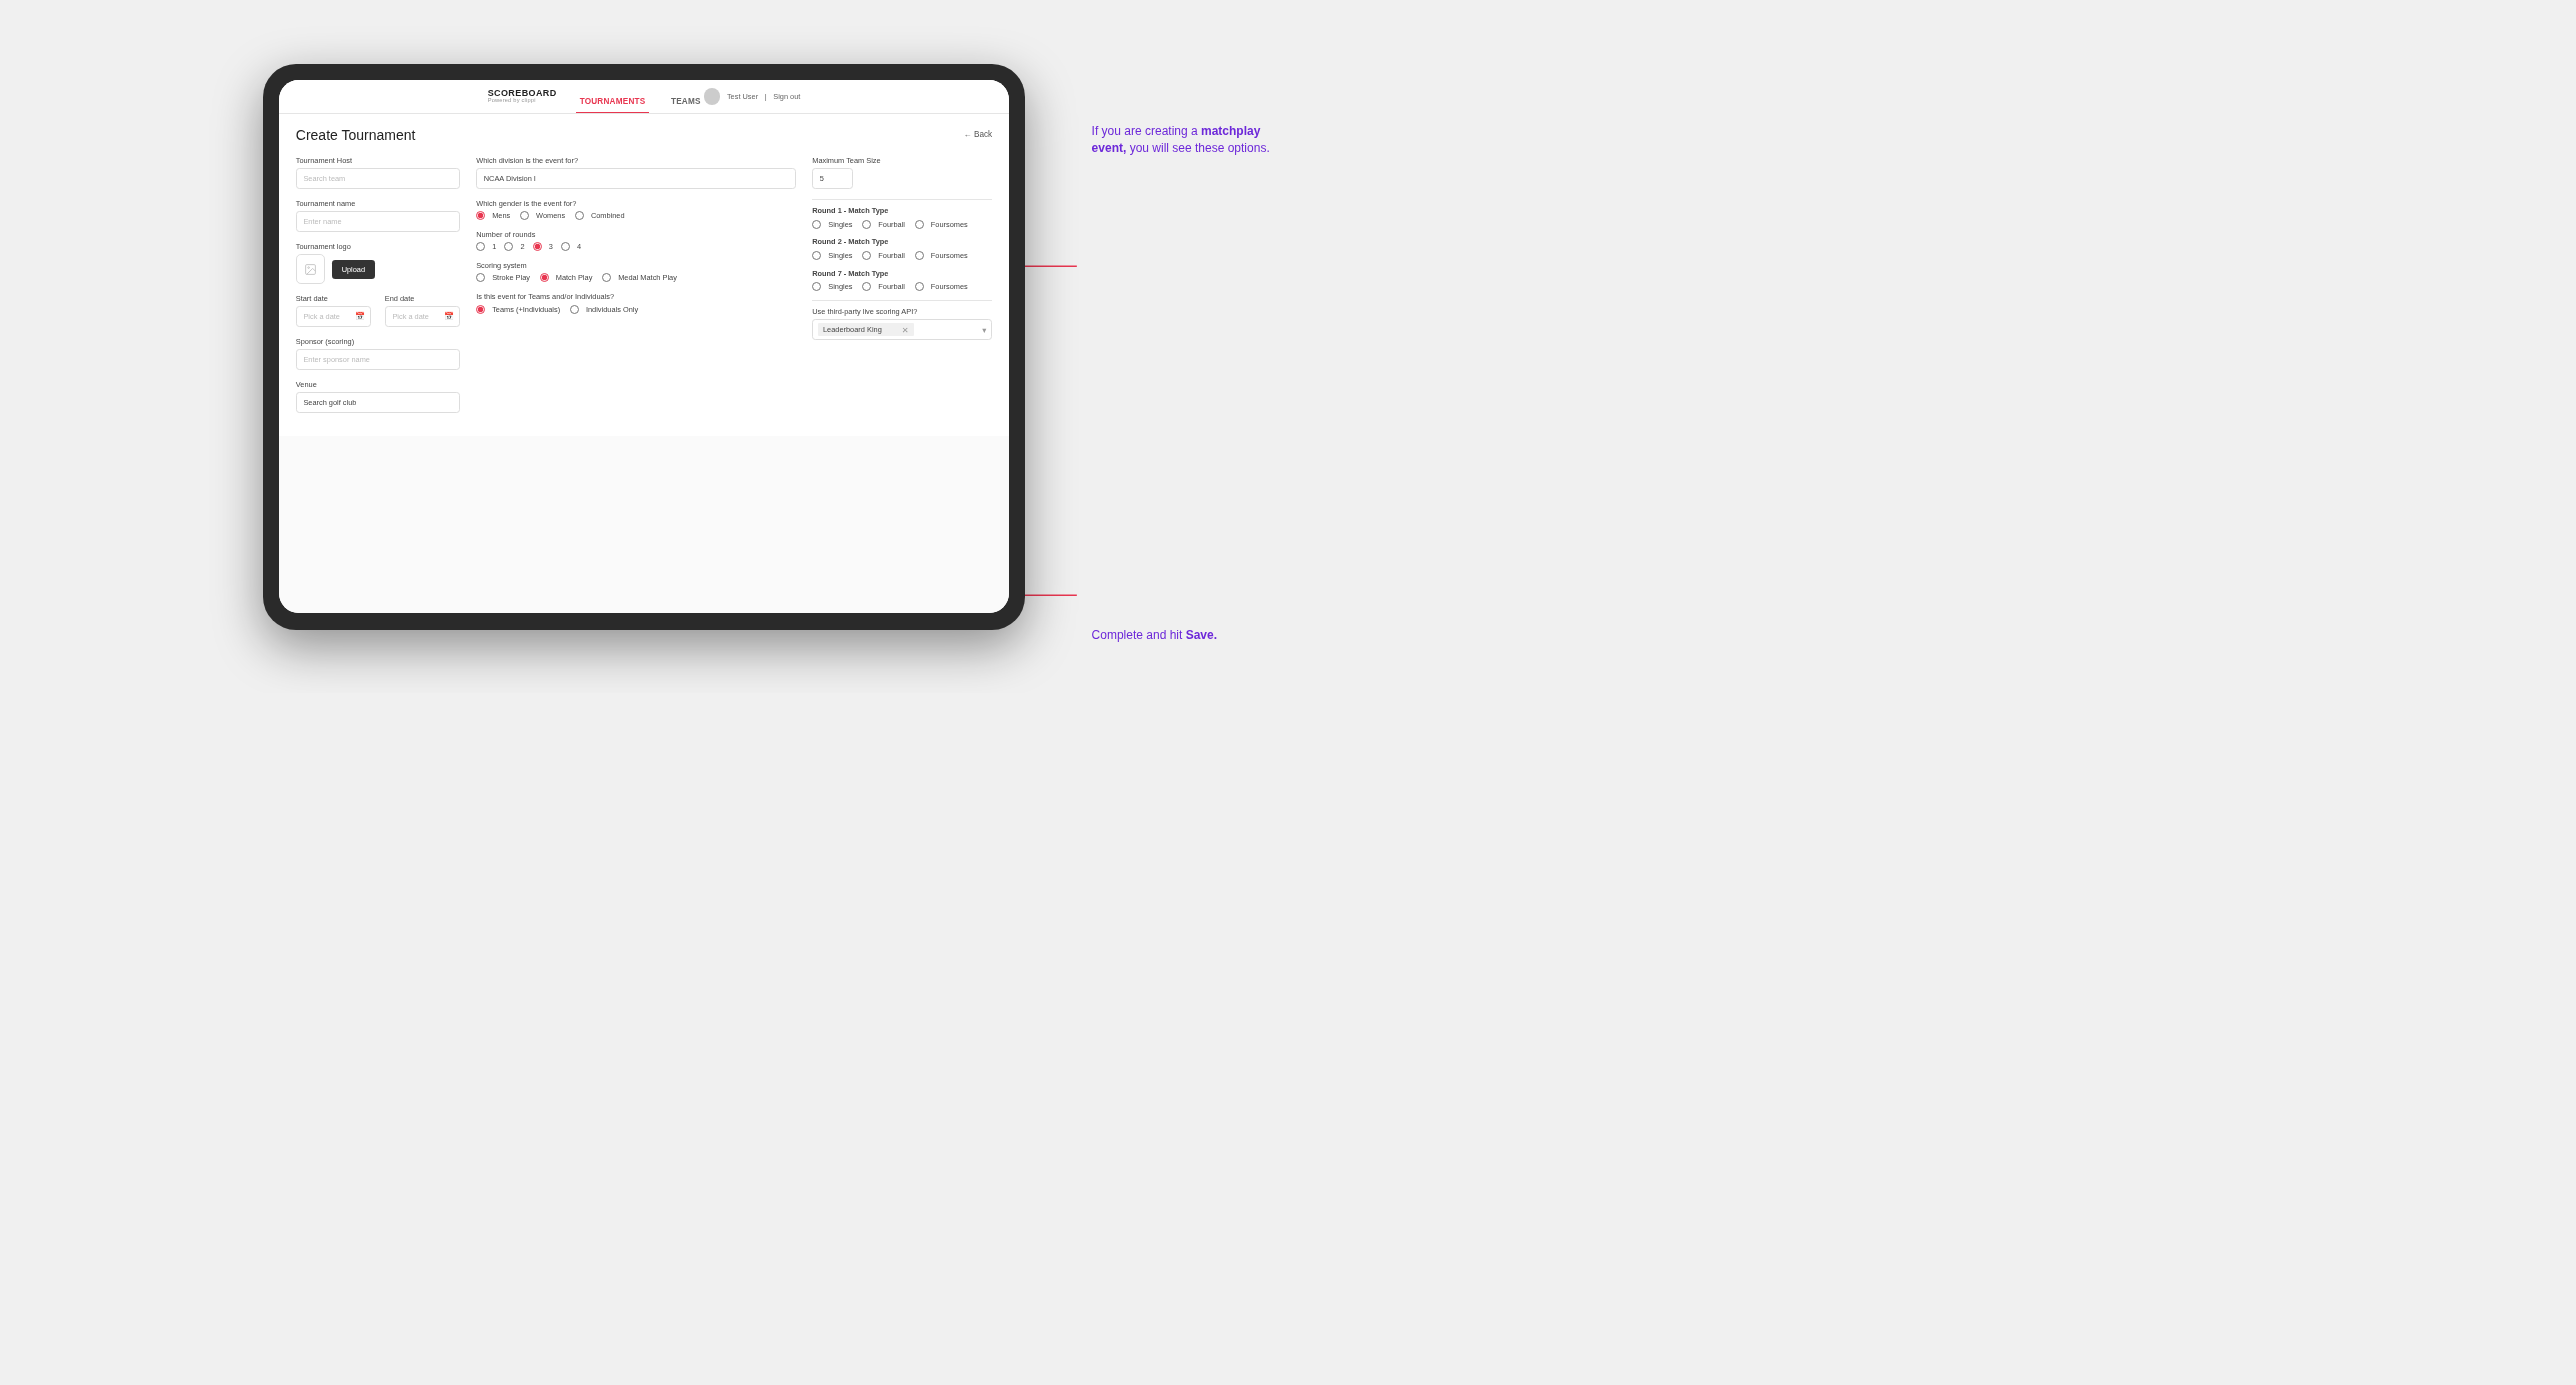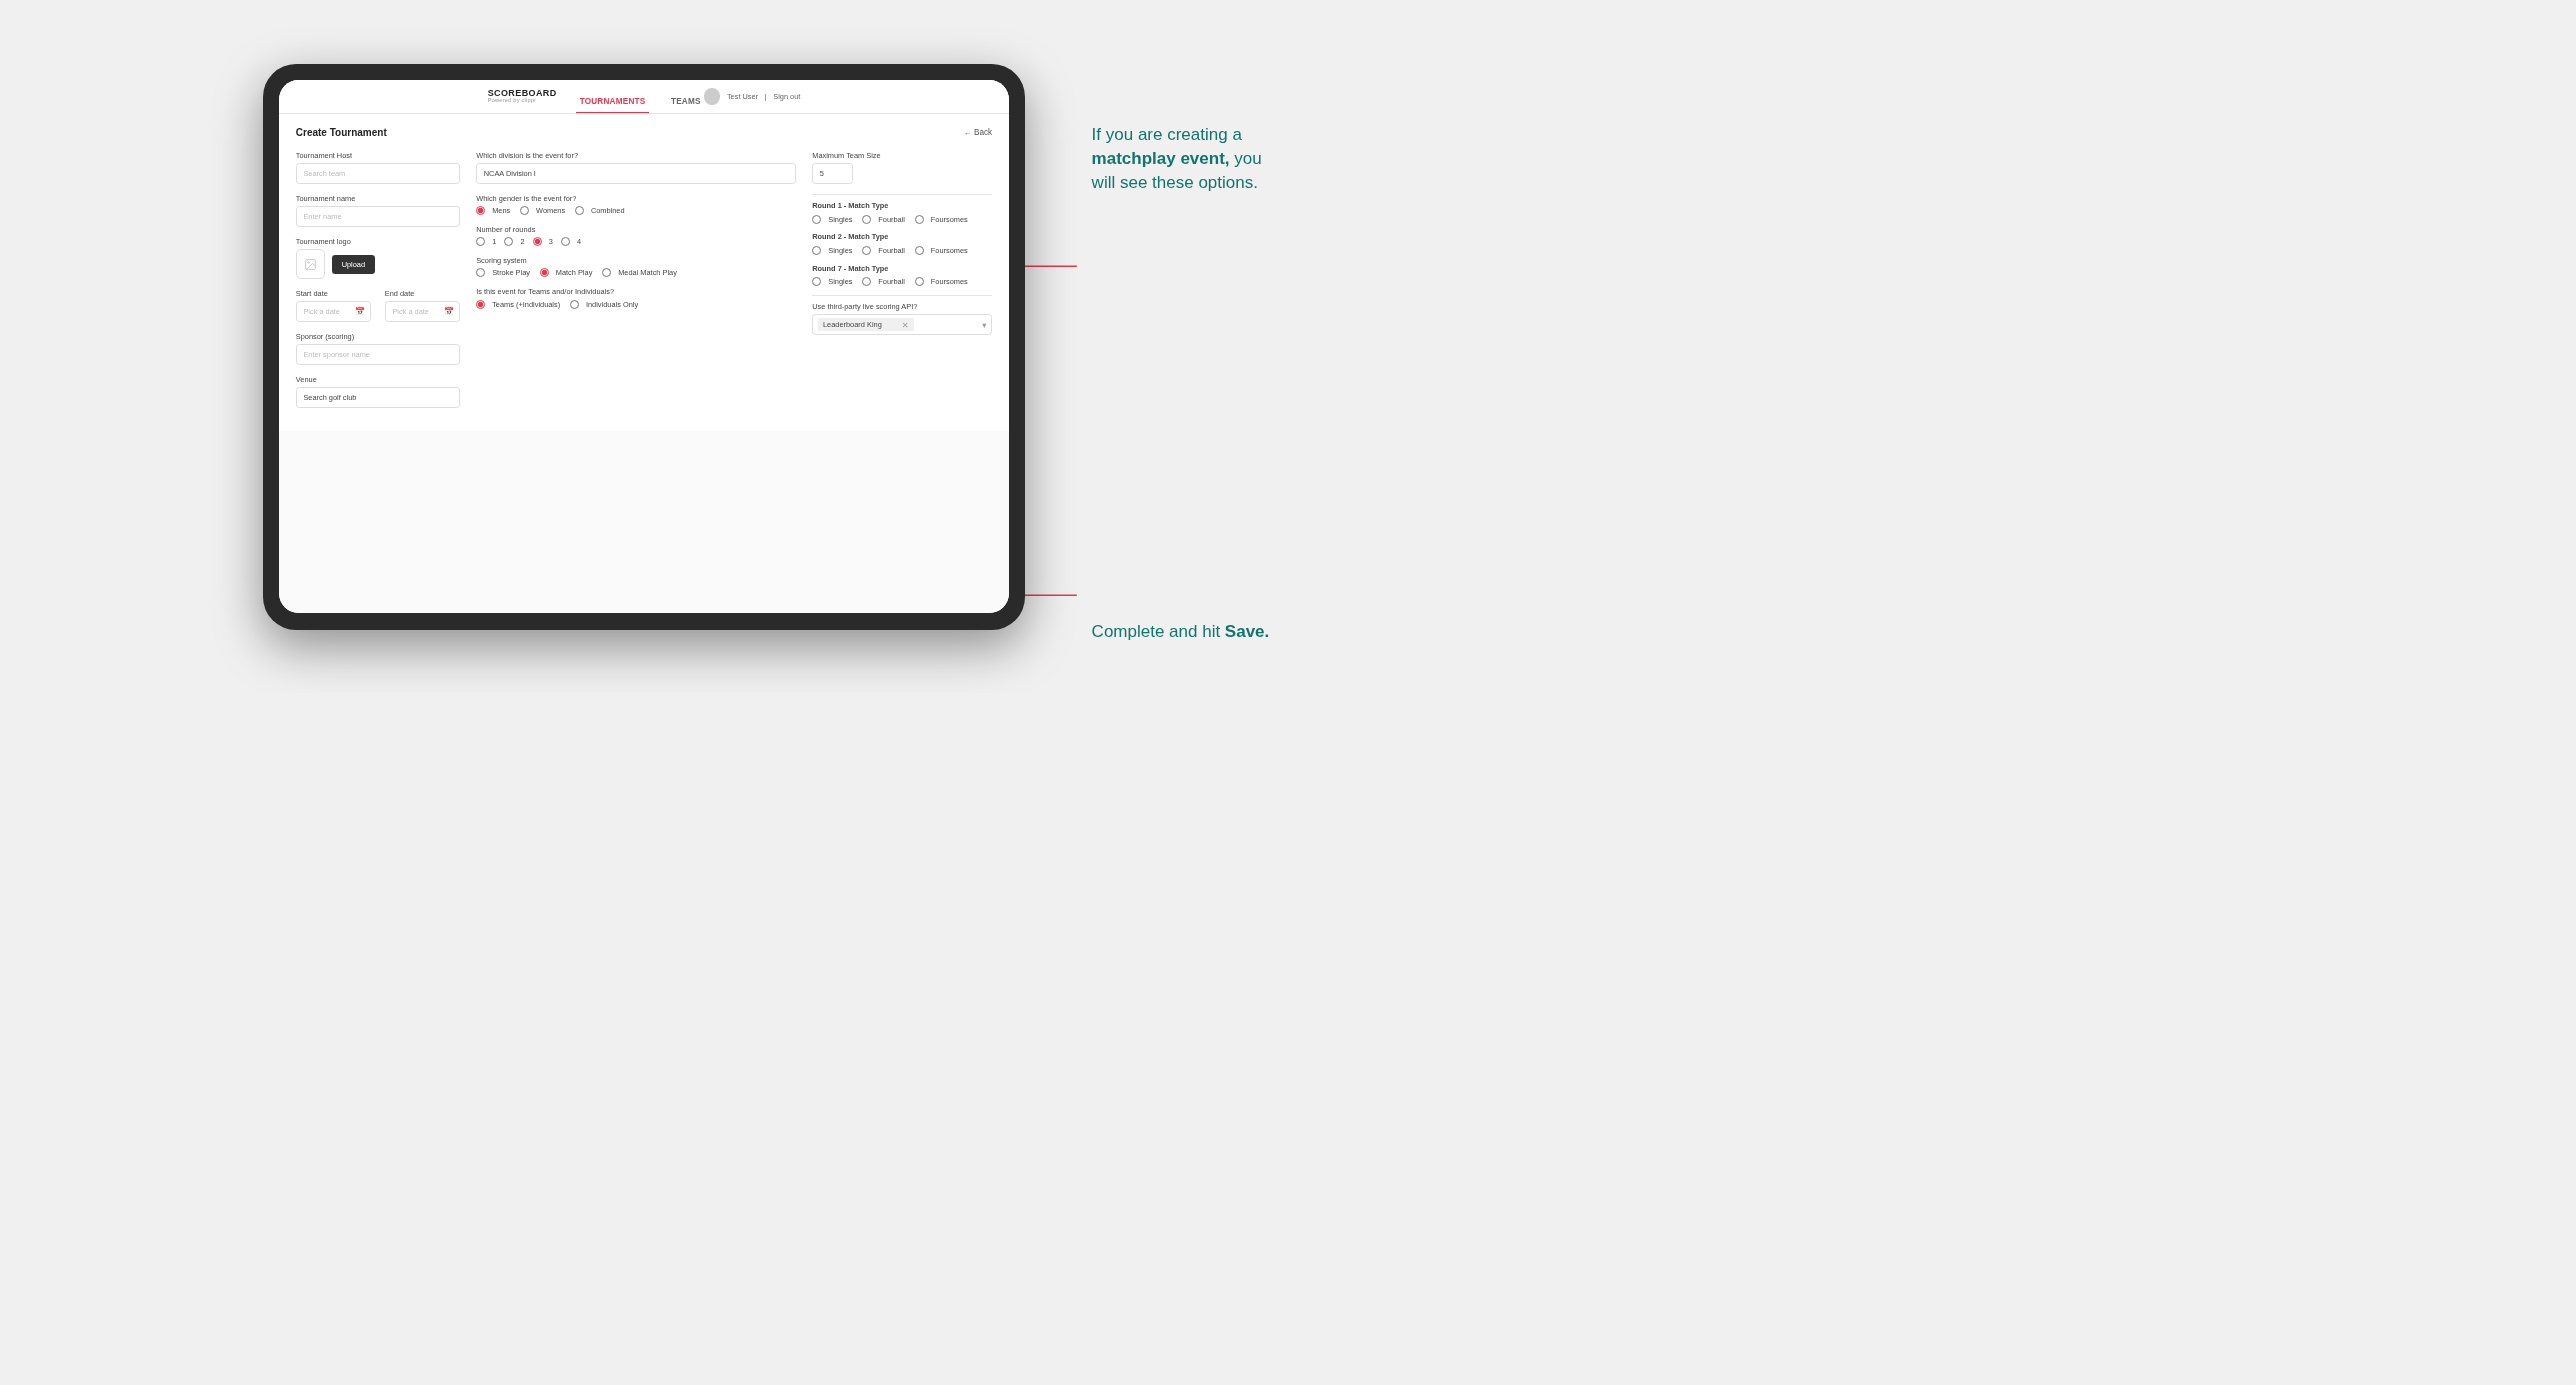--- a/index.html
+++ b/index.html
@@ -123,22 +123,22 @@
     }
 
     .form-header {
       display: flex;
       justify-content: space-between;
       align-items: center;
       margin-bottom: 13px;
     }
 
     .form-title {
-      font-size: 10px;
-      font-weight: 700;
+      font-size: 14px;
+      font-weight: 400;
       color: #222;
     }
 
     .back-btn {
       font-size: 8.2px;
       color: #555;
       cursor: pointer;
       display: flex;
       align-items: center;
       gap: 3.3px;
@@ -387,22 +387,22 @@
       border-radius: 3.3px;
       padding: 4.9px 13px;
       font-size: 8.2px;
       font-weight: 600;
       cursor: pointer;
     }
 
     
     .annotation {
       position: absolute;
-      font-size: 17px;
-      color: #0f766e;
+      font-size: 12px;
+      color: #6d28d9;
       line-height: 1.4;
     }
 
     .annotation-right {
       right: 16.4px;
       top: 123px;
       width: 180px;
       text-align: left;
     }
 

